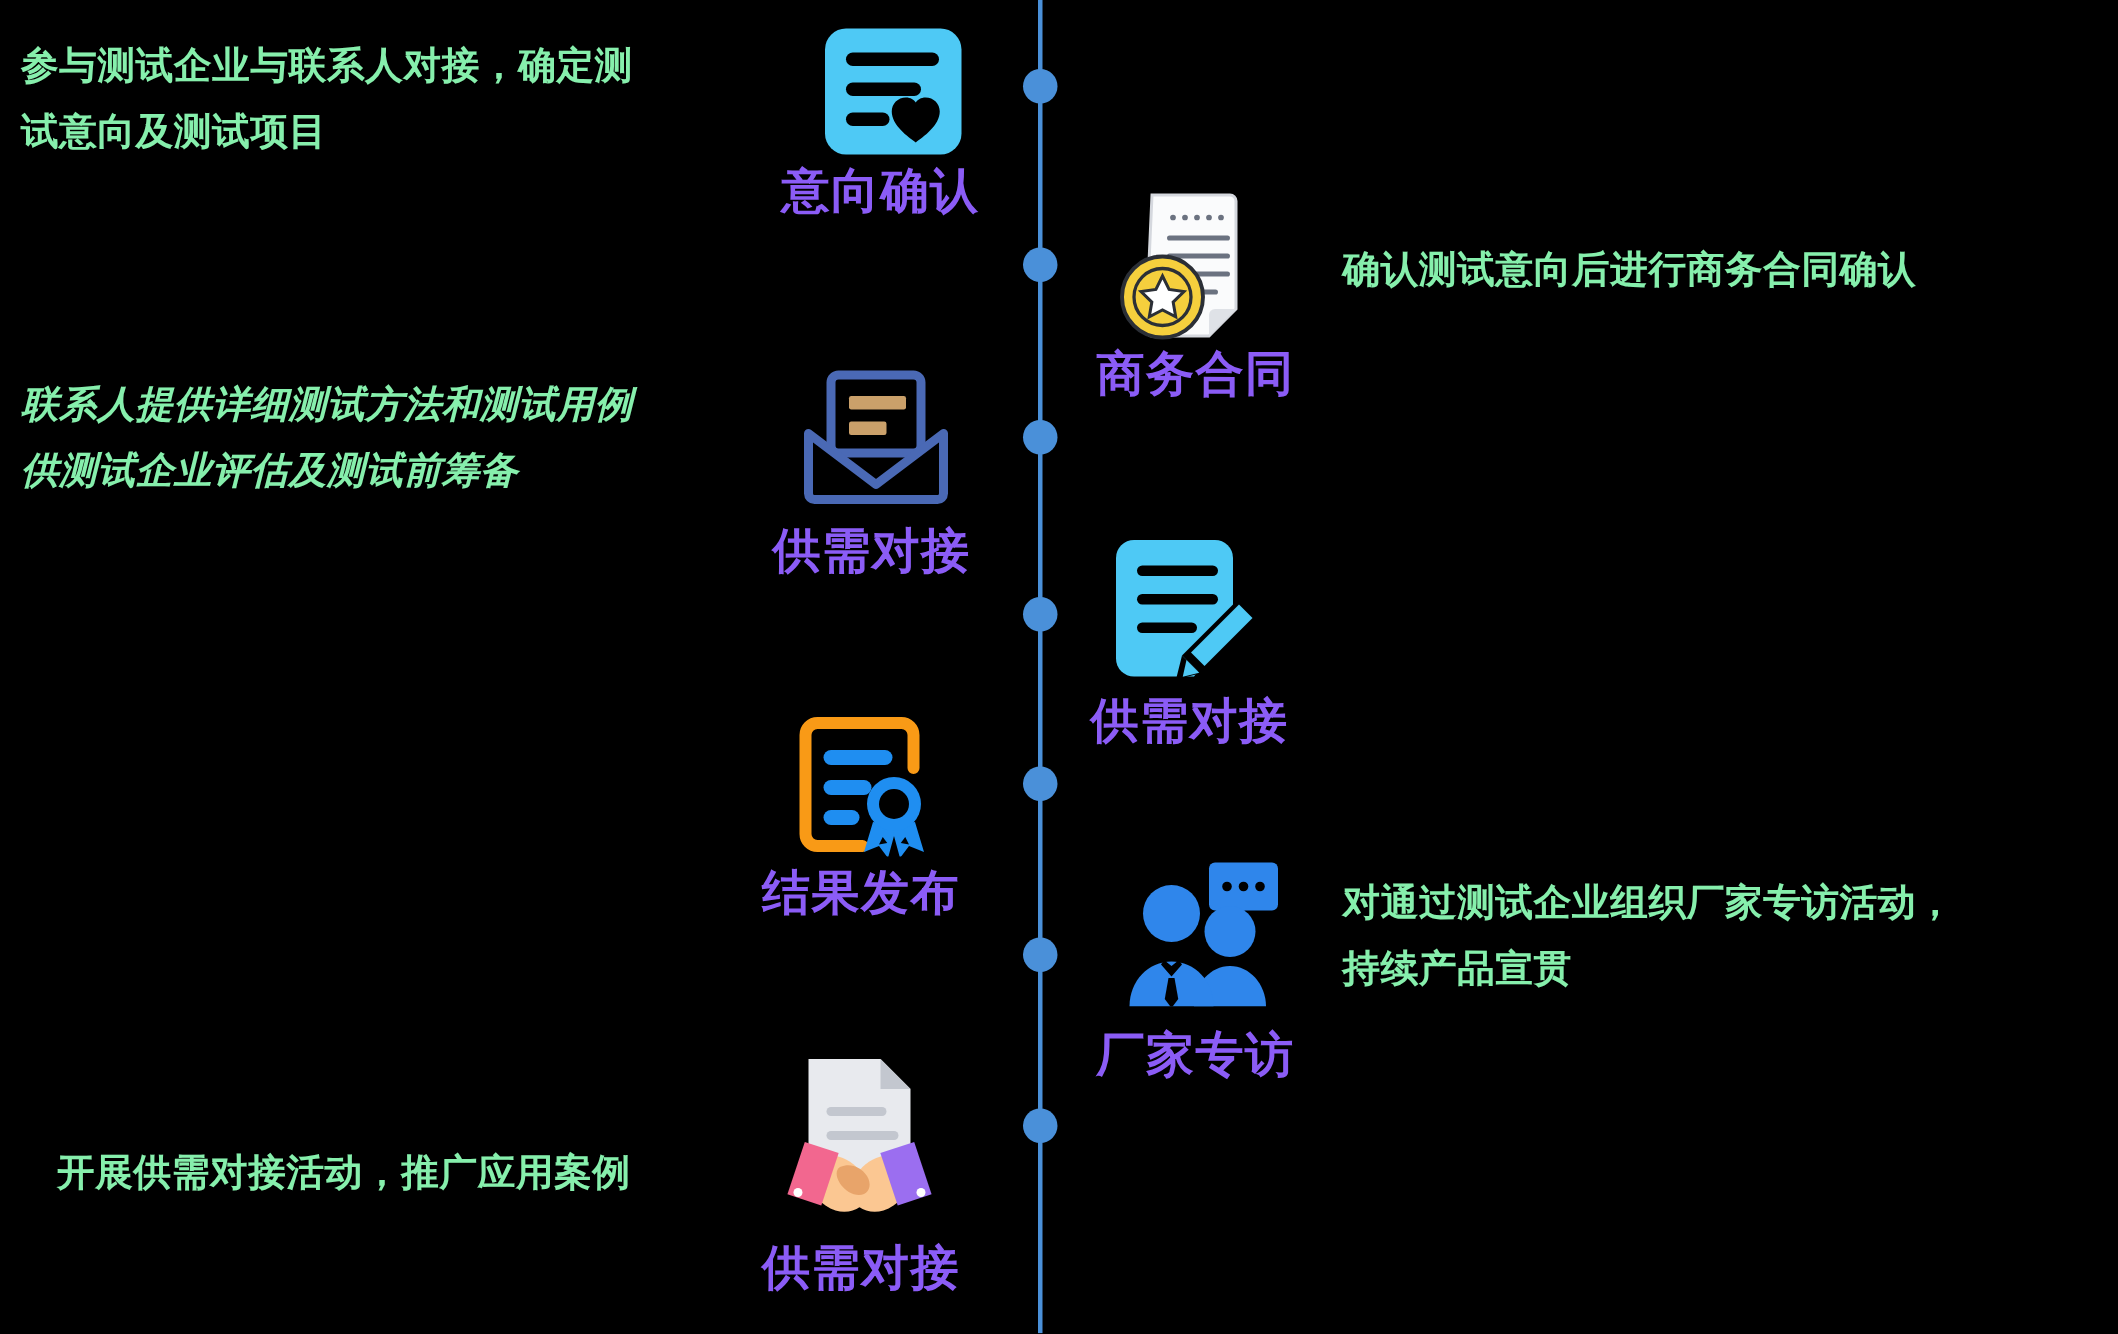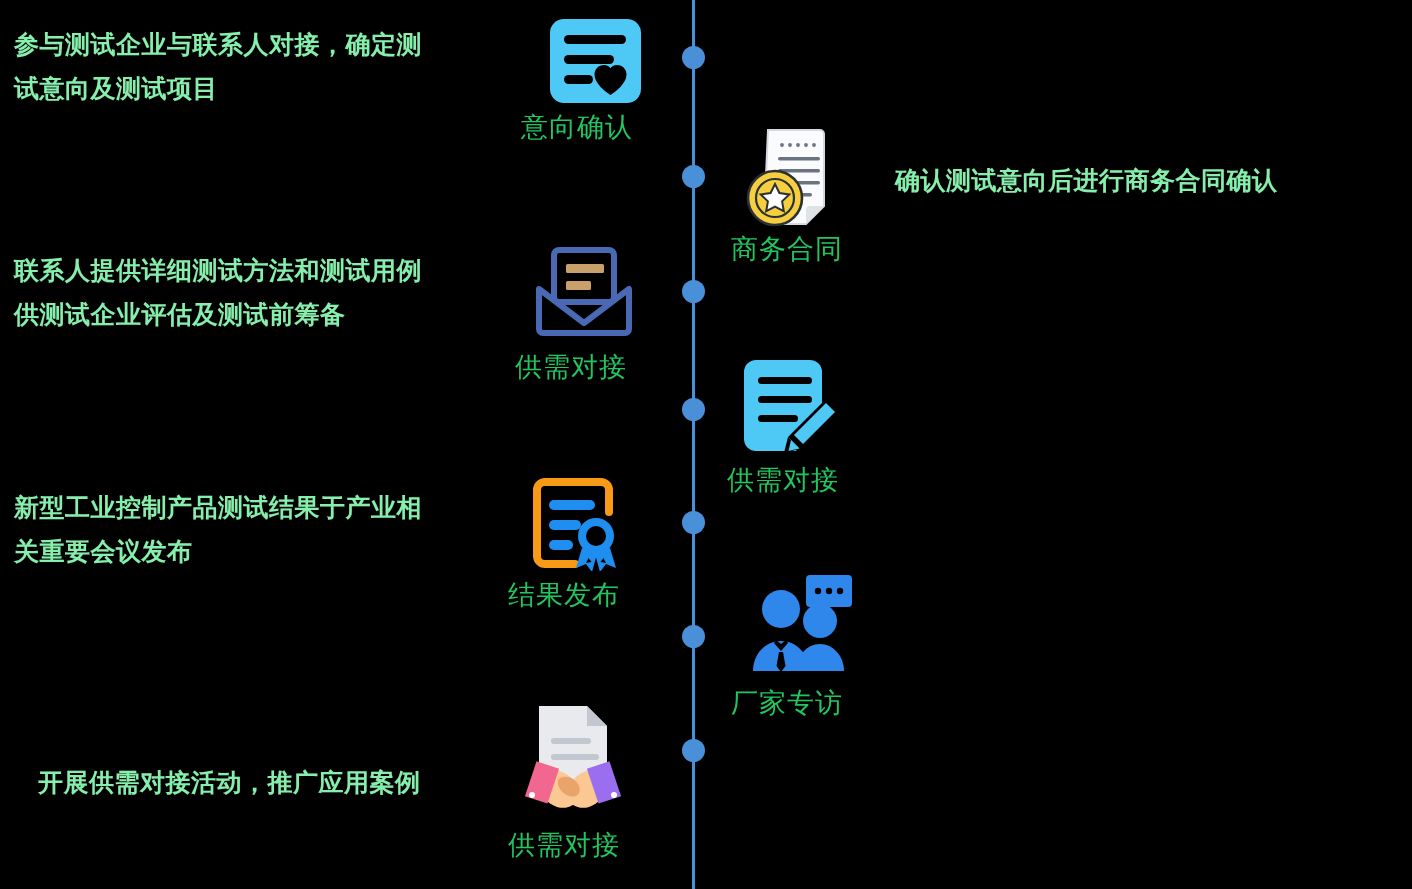--- a/index.html
+++ b/index.html
@@ -44,23 +44,23 @@
     font-size: 25px;
     line-height: 44px;
     letter-spacing: 0.5px;
     white-space: pre-line;
   }
   .desc-left  { text-align: left; }
   .desc-right { text-align: left; }
 
   .node-label {
     position: absolute;
-    color: #22c55e;
-    font-weight: normal;
-    font-size: 27px;
+    color: #8b5cf6;
+    font-weight: bold;
+    font-size: 32px;
     line-height: 34px;
     letter-spacing: 1px;
     white-space: nowrap;
   }
 
   
   .icon-box {
     position: absolute;
   }
   .icon-box svg { display: block; }
@@ -118,21 +118,21 @@
       <circle cx="33" cy="72" r="27" fill="#f5cf3d" stroke="#2b2f36" stroke-width="2.6"></circle>
       <circle cx="33" cy="72" r="19" fill="none" stroke="#2b2f36" stroke-width="2.2"></circle>
       <path d="M33 58 l4.4 9 9.9 1.4 -7.2 7 1.7 9.8 -8.8 -4.6 -8.8 4.6 1.7 -9.8 -7.2 -7 9.9 -1.4 z" fill="#ffffff" stroke="#2b2f36" stroke-width="2"></path>
     </svg>
   </div>
 
   <div class="node-label" style="left:731px; top:232px;text-align:center;">商务合同</div>
 
   <div class="desc desc-right" style="left:895px; top:158px; width:460px;">确认测试意向后进行商务合同确认</div>
 
-  <div class="desc desc-left" style="left:14px; top:248px; width:480px;">联系人提供详细测试方法和测试用例
+  <div class="desc desc-left" style="left:14px; top:248px; width:480px;font-style:italic;">联系人提供详细测试方法和测试用例
 供测试企业评估及测试前筹备</div>
 
   <div class="icon-box" style="left:533px; top:245px; width:102px; height:92px;">
     <svg viewBox="0 0 102 92" width="102" height="92">
 
       <rect x="21" y="5" width="60" height="52" rx="5" fill="none" stroke="#4a69b5" stroke-width="6"></rect>
 
       <rect x="33" y="19" width="38" height="9" rx="1.5" fill="#caa06a"></rect>
       <rect x="33" y="36" width="25" height="9" rx="1.5" fill="#caa06a"></rect>
 
@@ -154,22 +154,20 @@
         <path d="M86 46 l9 9 -32 32 -9 -9 z" fill="#4ec9f5"></path>
         <path d="M48 80 l12 12 -16 4 z" fill="#000000"></path>
         <path d="M51 83 l8.5 8.5 -11 2.6 z" fill="#4ec9f5"></path>
       </g>
     </svg>
   </div>
 
   <div class="node-label" style="left:727px; top:463px;">供需对接</div>
 
 
-  <div class="desc desc-left" style="left:14px; top:485px; width:480px;">新型工业控制产品测试结果于产业相
-关重要会议发布</div>
 
   <div class="icon-box" style="left:525px; top:476px; width:100px; height:95px;">
     <svg viewBox="0 0 100 95" width="100" height="95">
 
       <path d="M70 6 h6 a8 8 0 0 1 8 8 v22" fill="none" stroke="#f99a16" stroke-width="8" stroke-linecap="round"></path>
       <path d="M70 6 H20 a8 8 0 0 0 -8 8 v66 a8 8 0 0 0 8 8 h30" fill="none" stroke="#f99a16" stroke-width="8" stroke-linecap="round"></path>
 
       <rect x="24" y="24" width="46" height="10" rx="5" fill="#1f8ef1"></rect>
       <rect x="24" y="44" width="32" height="10" rx="5" fill="#1f8ef1"></rect>
       <rect x="24" y="64" width="24" height="10" rx="5" fill="#1f8ef1"></rect>
@@ -204,20 +202,22 @@
       <circle cx="33" cy="36" r="19" fill="#2f86eb"></circle>
       <path d="M5 98 c0 -17 12.5 -30 28 -30 c15.5 0 28 13 28 30 z" fill="#2f86eb"></path>
 
       <path d="M26 70 l7 8 7 -8 l-2 -3 -5 4 -5 -4 z" fill="#000000"></path>
       <path d="M31 79 h4 l2.5 14 -4.5 6 -4.5 -6 z" fill="#000000"></path>
     </svg>
   </div>
 
   <div class="node-label" style="left:731px; top:686px;">厂家专访</div>
 
+  <div class="desc desc-right" style="left:895px; top:580px; width:480px;">对通过测试企业组织厂家专访活动，
+持续产品宣贯</div>
 
   <div class="desc desc-left" style="left:14px; top:760px; width:480px;margin-left:24px;">开展供需对接活动，推广应用案例</div>
 
   <div class="icon-box" style="left:513px; top:700px; width:120px; height:115px;">
     <svg viewBox="0 0 120 115" width="120" height="115">
 
       <path d="M26 6 h48 l20 20 v54 h-68 z" fill="#e8eaee"></path>
       <path d="M74 6 l20 20 h-20 z" fill="#c3c7cf"></path>
       <rect x="38" y="38" width="40" height="6" rx="3" fill="#c3c7cf"></rect>
       <rect x="38" y="54" width="48" height="6" rx="3" fill="#c3c7cf"></rect>

